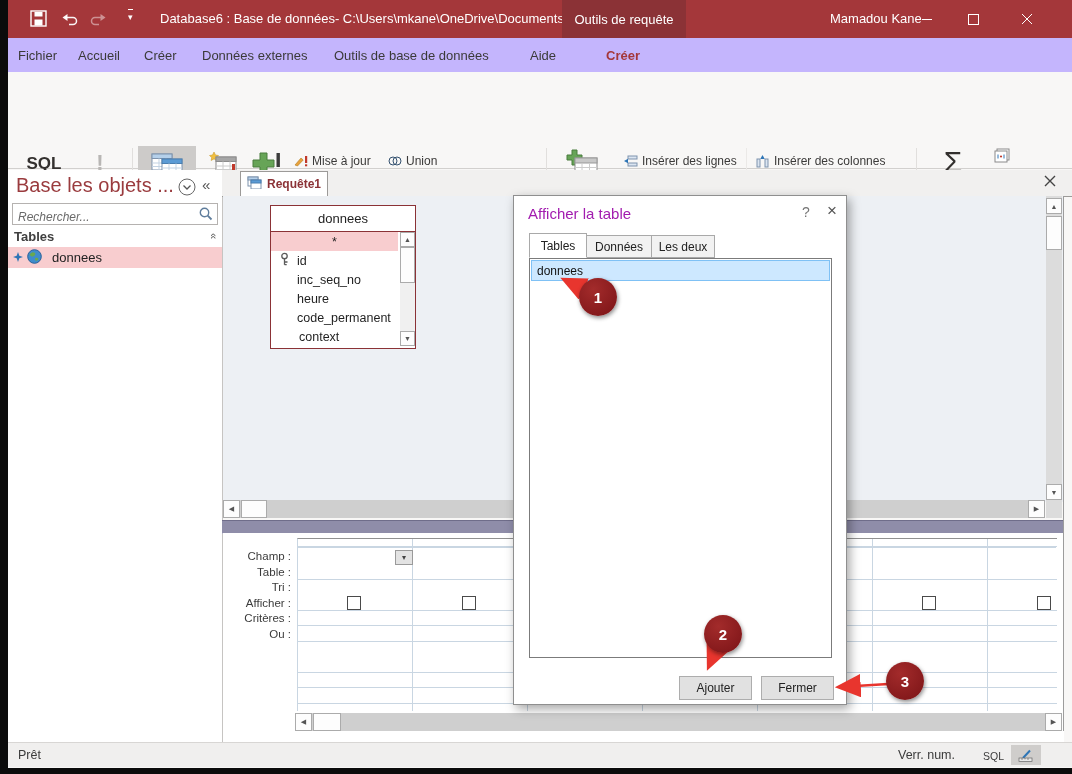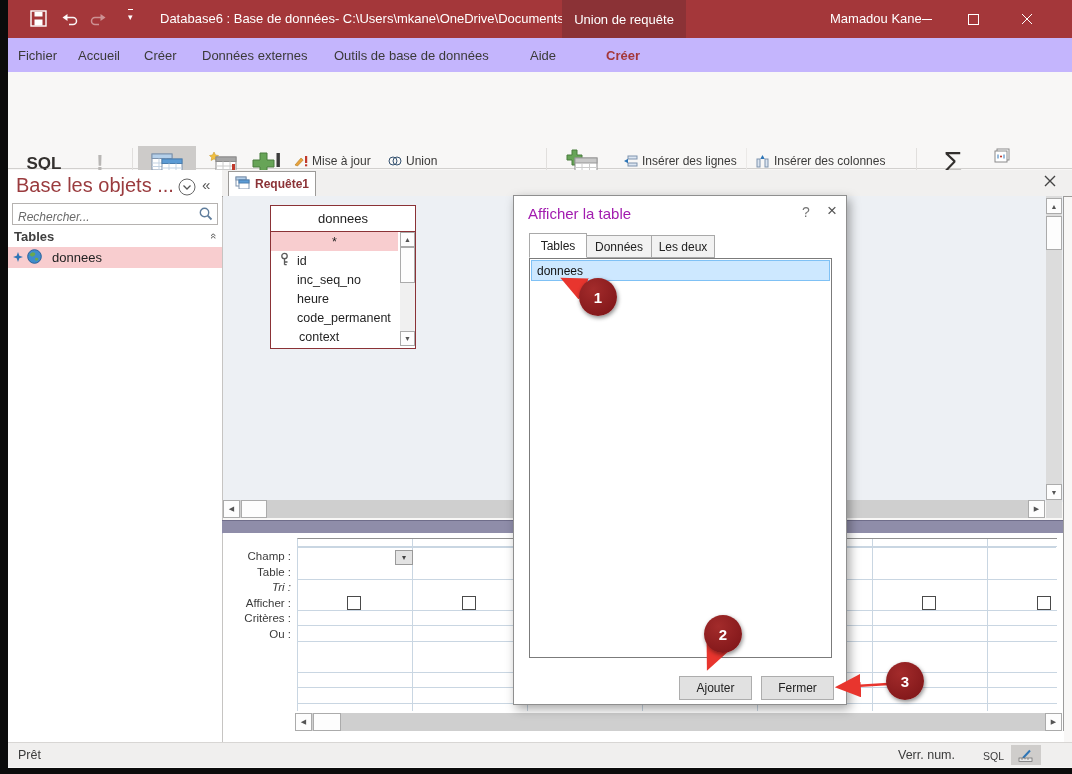--- a/index.html
+++ b/index.html
@@ -30,21 +30,21 @@
   .combo{background:#fff;border:1px solid #7a7a78;height:17px;display:flex;align-items:center;font-size:11.5px;padding:0 3px;justify-content:space-between;}
   
   .nav{left:0;top:170px;width:214px;height:572px;background:#fff;border-right:1px solid #c6c4c2;}
   .navtitle{font-size:20px;color:#9a3b3e;white-space:nowrap;}
   .navsearch{border:1px solid #b5b2b0;background:#fff;height:20px;display:flex;align-items:flex-end;}
   .navsearch .ph{font-style:italic;color:#6a6a6a;font-size:12px;padding-left:5px;flex:1;}
   .navsec{font-weight:bold;font-size:13px;color:#404040;}
   .navitem{background:#f8cdcf;height:21px;display:flex;align-items:center;font-size:13px;color:#222;}
   
   .tabbar{left:214px;top:170px;width:850px;height:26px;background:#f1f0ef;border-bottom:1px solid #9c9a98;}
-  .doctab{background:#fff;border:1px solid #9c9a98;border-bottom:none;display:flex;align-items:center;font-weight:bold;font-size:12px;color:#8b3236;}
+  .doctab{background:#fff;border:1px solid #9c9a98;border-bottom:none;display:flex;align-items:center;font-weight:bold;font-size:12px;color:#8b3236;margin-left:12px;}
   .design{left:215px;top:196px;width:841px;height:306px;background:#edf0f4;}
   .card{background:#fff;border:1px solid #8b3236;}
   .cardhead{height:25px;display:flex;align-items:center;justify-content:center;font-size:13px;color:#222;border-bottom:1px solid #8b3236;}
   .frow{height:19px;display:flex;align-items:center;font-size:12.5px;color:#1f1f1f;}
   
   .sb-track{background:#cfcfcf;}
   .sb-btn{background:#fdfdfd;border:1px solid #ababab;display:flex;align-items:center;justify-content:center;font-size:7px;color:#555;box-sizing:border-box;}
   .sb-thumb{background:#fdfdfd;border:1px solid #ababab;box-sizing:border-box;}
   .splitter{background:#8f8da9;border-top:1px solid #6f6d8a;border-bottom:1px solid #b9b8c9;}
   
@@ -86,21 +86,21 @@
             <path d="M5 4.5 h8 a3.5 3.5 0 0 1 0 7 h-4" fill="none" stroke="#fff" stroke-width="1.5" opacity=".95"></path>
             <path d="M7.5 1 L2.5 4.5 L7.5 8 Z" fill="#fff" opacity=".95"></path>
           </svg></span>
     <span class="abs" style="left:80px;top:13px;opacity:.45;"><svg width="20" height="13" style="transform:scaleX(-1);">
             <path d="M5 4.5 h8 a3.5 3.5 0 0 1 0 7 h-4" fill="none" stroke="#fff" stroke-width="1.5"></path>
             <path d="M7.5 1 L2.5 4.5 L7.5 8 Z" fill="#fff"></path>
           </svg></span>
     <span class="abs" style="left:120px;top:9px;border-top:1.5px solid #fff;font-size:9px;color:#fff;line-height:14px;"><span>▾</span></span>
     <span class="abs ttl" style="left:152px;top:11px;">Database6 : Base de données- C:\Users\mkane\OneDrive\Documents\Dat...</span>
     <div class="abs ctxtab" style="left:554px;top:0;width:124px;">
-          <span>Union de requête</span>
+          <span>Outils de requête</span>
         </div>
     <span class="abs ttl" style="left:822px;top:11px;">Mamadou Kane</span>
     <div class="abs wbtn" style="left:896px;top:0;width:46px;">
           <svg width="11" height="11">
             <path d="M0 5.5h10" stroke="#fff"></path>
           </svg>
         </div>
     <div class="abs wbtn" style="left:942px;top:0;width:46px;">
           <svg width="11" height="11">
             <rect x="0.5" y="0.5" width="10" height="10" fill="none" stroke="#fff"></rect>
@@ -461,21 +461,21 @@
   </div>
 
   <div class="abs splitter" style="left:214px;top:520px;width:842px;height:12px;"></div>
 
   <div class="abs lowerpane"></div>
   <div class="abs gridarea"></div>
   <div class="abs" style="left:289px;top:547px;width:759px;height:1px;background:#c9d6e2;"></div>
 
   <div class="abs gridlbl" style="left:215px;top:550px;width:68px;">Champ :</div>
   <div class="abs gridlbl" style="left:215px;top:566px;width:68px;">Table :</div>
-  <div class="abs gridlbl" style="left:215px;top:581px;width:68px;font-style:italic;">Tri :</div>
+  <div class="abs gridlbl" style="left:215px;top:581px;width:68px;">Tri :</div>
   <div class="abs gridlbl" style="left:215px;top:597px;width:68px;">Afficher :</div>
   <div class="abs gridlbl" style="left:215px;top:612px;width:68px;">Critères :</div>
   <div class="abs gridlbl" style="left:215px;top:628px;width:68px;">Ou :</div>
 
   <div class="abs dd" style="left:387px;top:550px;">
         <span>▾</span>
       </div>
 
   <div class="abs cb" style="left:339px;top:596px;"></div>
   <div class="abs cb" style="left:454px;top:596px;"></div>

